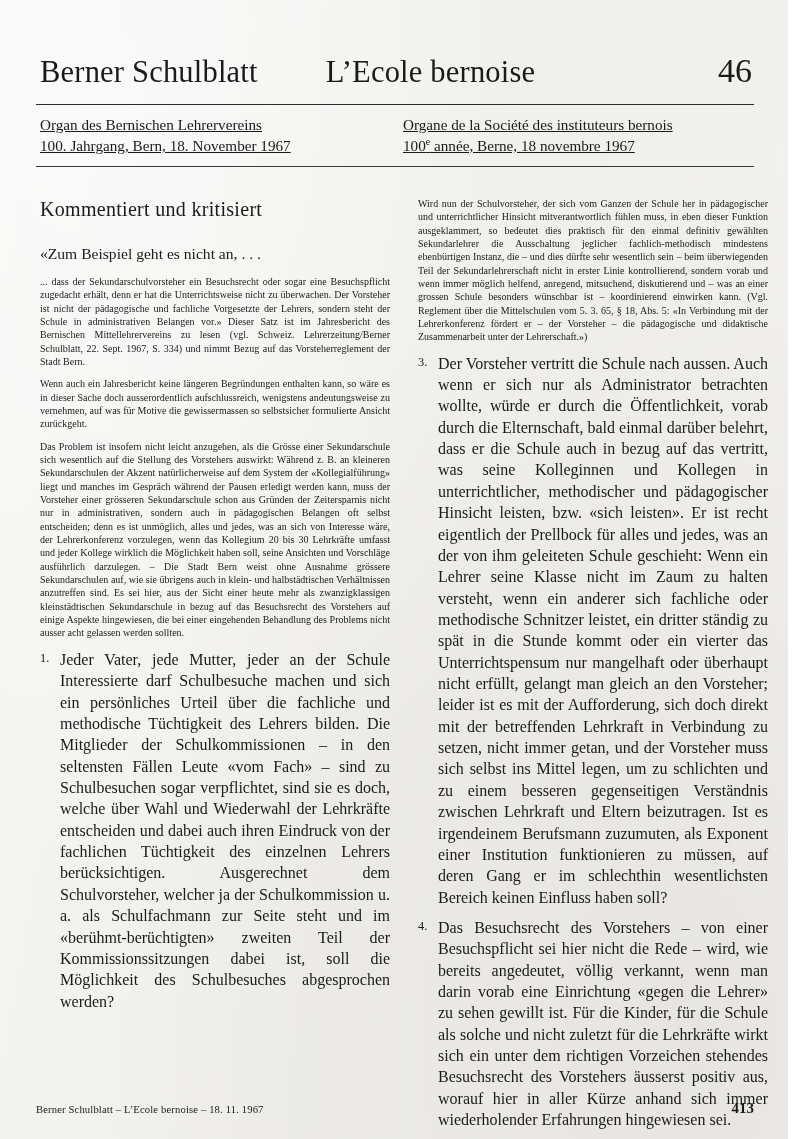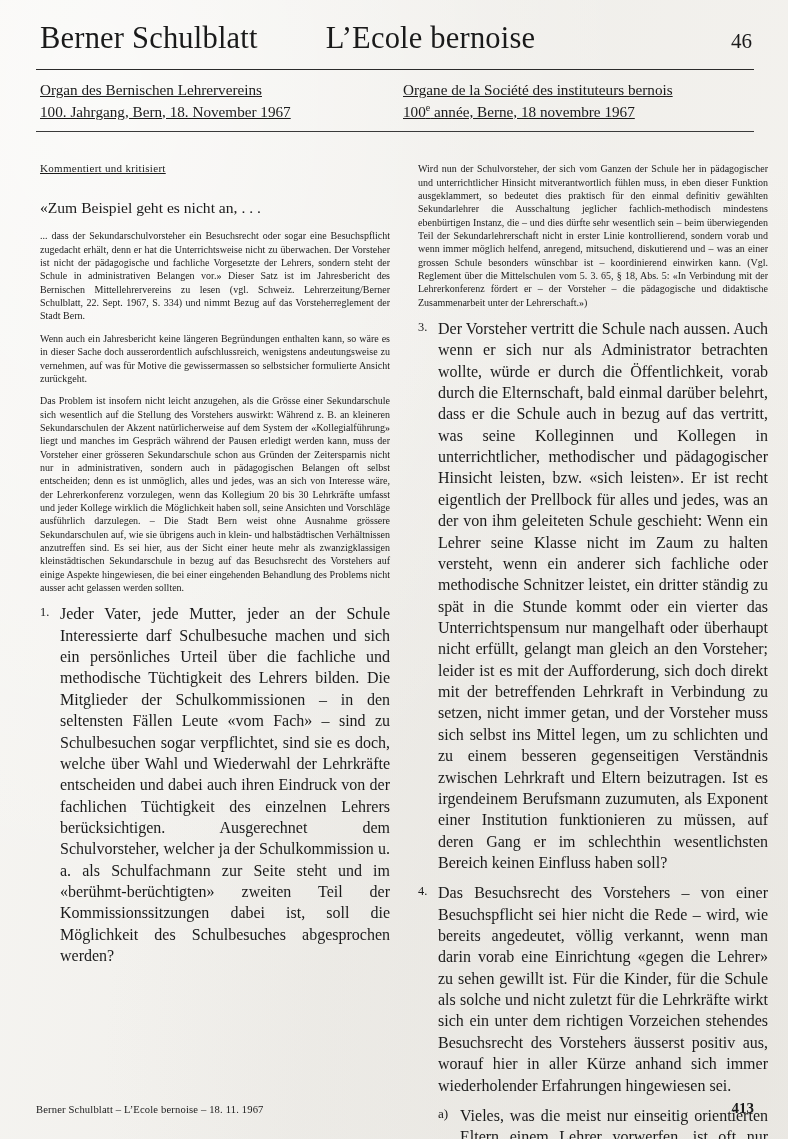--- a/index.html
+++ b/index.html
@@ -51,23 +51,24 @@
   }
   .masthead-mid {
     font-size: 30.5px;
     letter-spacing: 0.2px;
     line-height: 1.05;
     white-space: nowrap;
     margin-left: 68px;
     flex: 1 1 auto;
   }
   .masthead-num {
-    font-size: 21px;
+    font-size: 34px;
     line-height: 1.05;
     white-space: nowrap;
+    margin-top: 31px;
   }
 
   .rule {
     height: 0;
     border-top: 1.3px solid #2b2b2b;
     margin: 15px 0 0 0;
   }
   .rule-thin {
     height: 0;
     border-top: 1.1px solid #3a3a3a;
@@ -97,26 +98,25 @@
     margin-top: 30px;
     padding: 0 2px 0 4px;
   }
   .col {
     width: 350px;
     flex: 0 0 350px;
   }
   .col.left { margin-right: 28px; }
 
   h2.section-title {
-    font-size: 11px;
+    font-size: 20px;
     font-weight: normal;
     letter-spacing: 0.3px;
     margin: 0 0 22px 0;
     line-height: 1.2;
-    text-decoration: underline;
   }
   .lede {
     font-size: 15.6px;
     margin: 0 0 11px 0;
     line-height: 1.35;
   }
   p.body {
     font-size: 10px;
     line-height: 1.335;
     text-align: justify;

